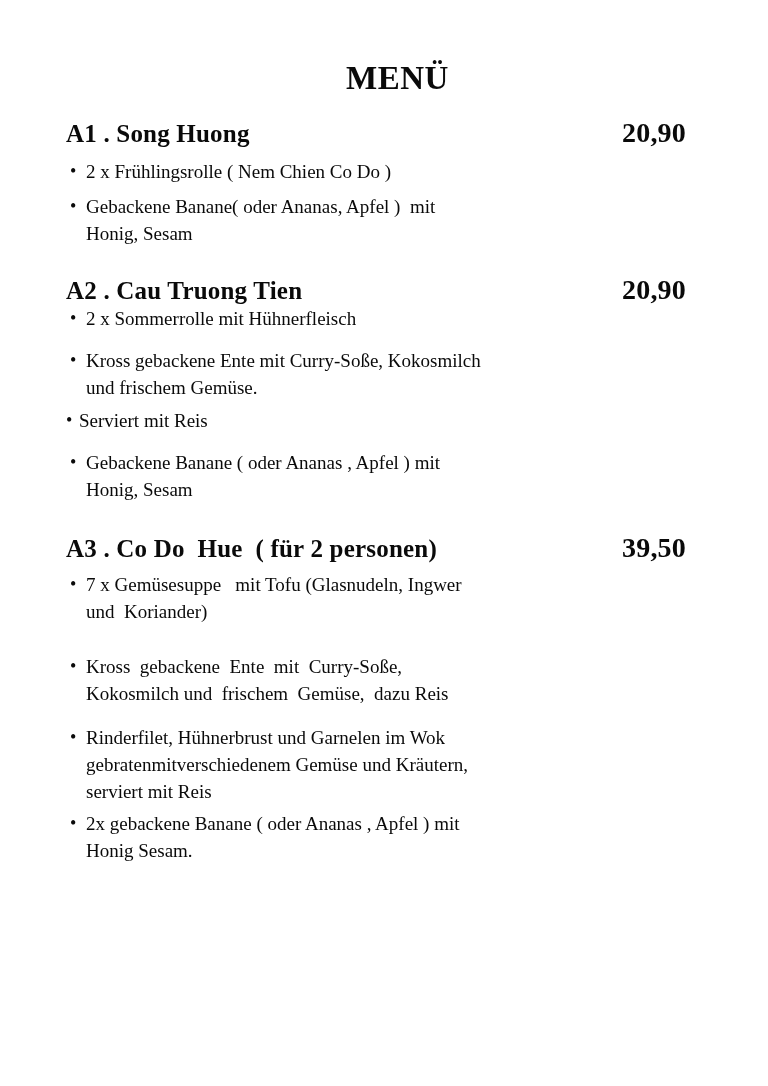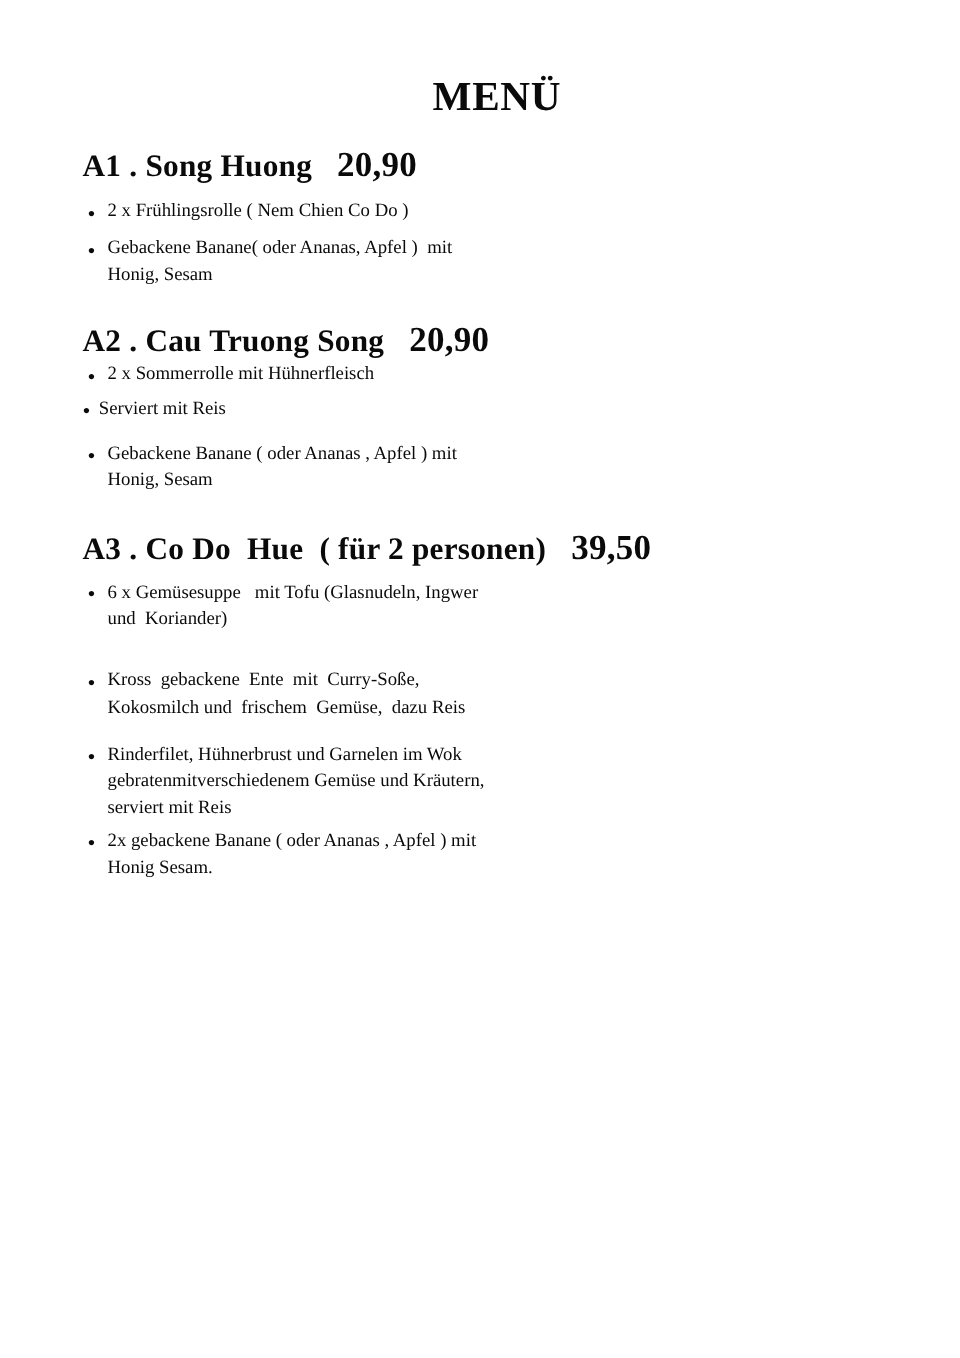--- a/index.html
+++ b/index.html
@@ -42,21 +42,21 @@
     padding-right: 82px;
   }
 
   .section {
     margin-bottom: 0;
   }
 
   .section-head {
     display: flex;
     align-items: baseline;
-    justify-content: flex-start;
+    justify-content: space-between;
     font-weight: bold;
     font-size: 25px;
     line-height: 1.15;
     white-space: pre;
   }
 
   .section-name {
     letter-spacing: 0.2px;
   }
 
@@ -69,21 +69,21 @@
   }
 
   .bullets {
     list-style: none;
     margin: 0;
     padding: 0;
   }
 
   .bullet {
     position: relative;
-    font-size: 15px;
+    font-size: 19px;
     line-height: 1.42;
     white-space: pre-wrap;
     padding-left: 20px;
     margin-top: 9px;
   }
 
   .bullet::before {
     content: "\2022";
     position: absolute;
     left: 4px;
@@ -133,38 +133,40 @@
       </div>
       <ul class="bullets">
         <li class="bullet s1-b1">2 x Frühlingsrolle ( Nem Chien Co Do )</li>
         <li class="bullet s1-b3">Gebackene Banane( oder Ananas, Apfel )  mit
 Honig, Sesam</li>
       </ul>
     </div>
 
     <div class="section">
       <div class="section-head s2-head">
-        <span class="section-name">A2 . Cau Truong Song</span>
+        <span class="section-name">A2 . Cau Truong Tien</span>
         <span class="section-price">20,90</span>
       </div>
       <ul class="bullets">
         <li class="bullet s2-b1">2 x Sommerrolle mit Hühnerfleisch</li>
+        <li class="bullet s2-b2">Kross gebackene Ente mit Curry-Soße, Kokosmilch
+und frischem Gemüse.</li>
         <li class="bullet tight">Serviert mit Reis</li>
         <li class="bullet s2-b4">Gebackene Banane ( oder Ananas , Apfel ) mit
 Honig, Sesam</li>
       </ul>
     </div>
 
     <div class="section">
       <div class="section-head s3-head">
         <span class="section-name">A3 . Co Do  Hue  ( für 2 personen)</span>
         <span class="section-price">39,50</span>
       </div>
       <ul class="bullets">
-        <li class="bullet s3-b1">6 x Gemüsesuppe   mit Tofu (Glasnudeln, Ingwer
+        <li class="bullet s3-b1">7 x Gemüsesuppe   mit Tofu (Glasnudeln, Ingwer
 und  Koriander)</li>
         <li class="bullet s3-b2">Kross  gebackene  Ente  mit  Curry-Soße,
 Kokosmilch und  frischem  Gemüse,  dazu Reis</li>
         <li class="bullet s3-b3">Rinderfilet, Hühnerbrust und Garnelen im Wok
 gebratenmitverschiedenem Gemüse und Kräutern,
 serviert mit Reis</li>
         <li class="bullet s3-b4">2x gebackene Banane ( oder Ananas , Apfel ) mit
 Honig Sesam.</li>
       </ul>
     </div>

